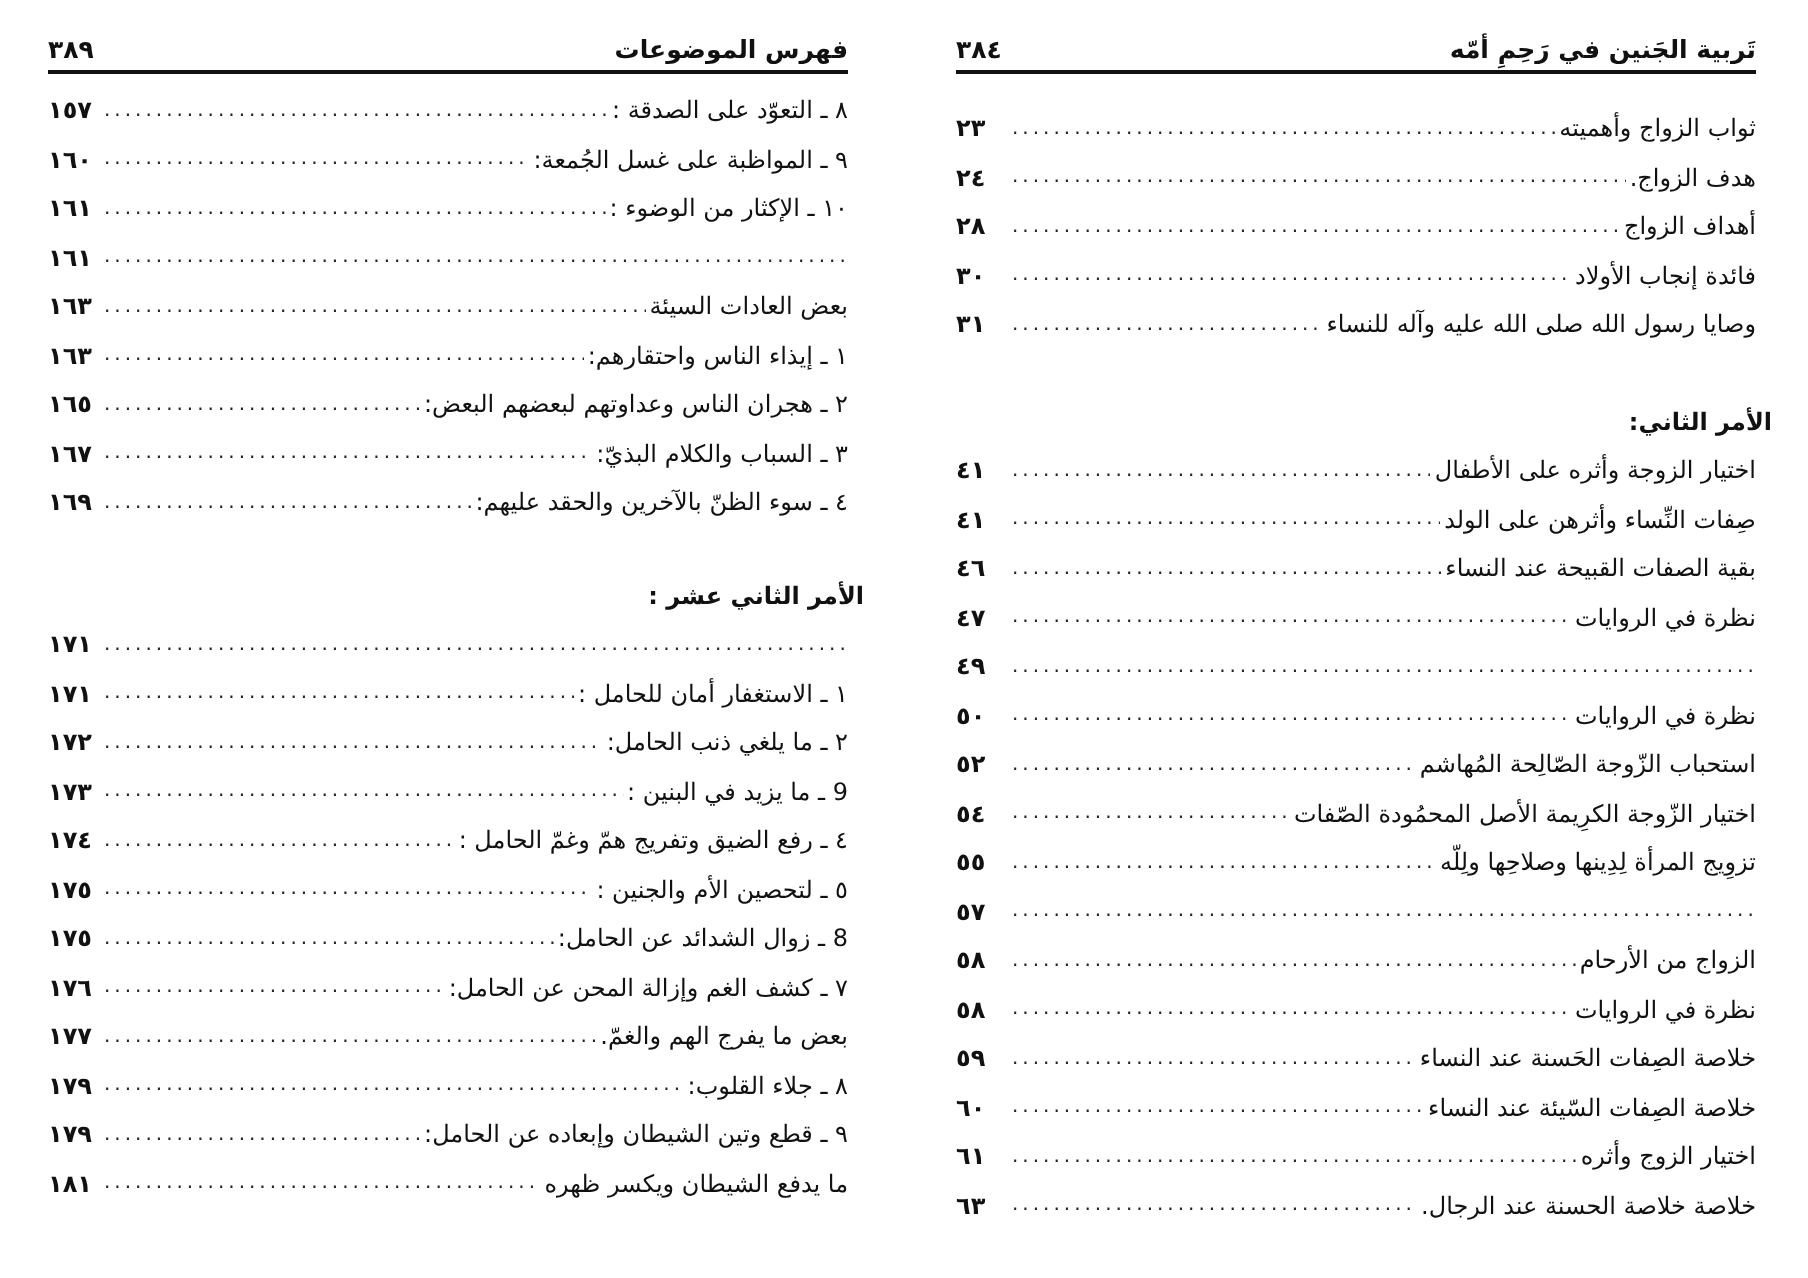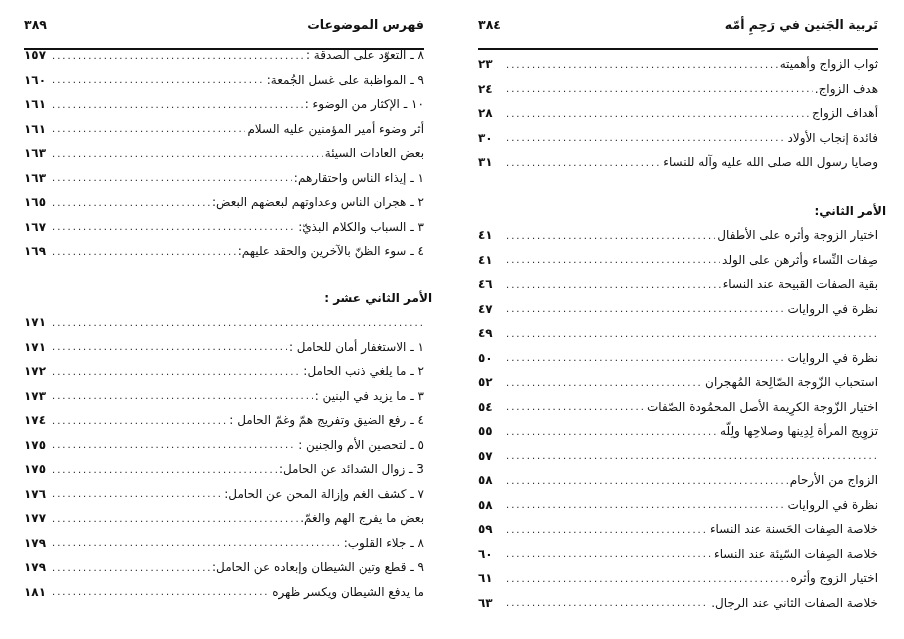--- a/index.html
+++ b/index.html
@@ -3,21 +3,21 @@
 <meta charset="utf-8">
 <style>
   html, body { margin:0; padding:0; background:#ffffff; }
   body { width:904px; height:639px; position:relative; overflow:hidden;
          font-family:"DejaVu Sans", sans-serif; color:#111; }
   .page { position:absolute; top:0; height:639px; }
   .page.left { left:0; width:452px; }
   .page.right { left:452px; width:452px; }
   .header { position:absolute; top:10px; height:22px; border-bottom:2px solid #111;
             display:flex; justify-content:space-between; align-items:flex-end;
-            font-size:12.5px; font-weight:bold; padding-bottom:16px; }
+            font-size:12.5px; font-weight:bold; padding-bottom:3px; }
   .left .header { left:24px; width:400px; }
   .right .header { left:26px; width:400px;gap:20px; }
   .hdr-num { direction:rtl; }
   .hdr-title { direction:rtl; }
   .rows { position:absolute; direction:rtl; font-size:12px; }
   .left .rows { left:24px; width:400px; top:43px; }
   .right .rows { left:26px; width:400px; top:52px; }
   .row { height:24.5px; display:flex; align-items:center; direction:rtl; }
   .row .t { white-space:nowrap; padding-left:2px; }
   .row .dots { flex:1; overflow:hidden; white-space:nowrap; direction:ltr; text-align:right;
@@ -47,21 +47,20 @@
         <span class="t">٩ ـ المواظبة على غسل الجُمعة:</span>
         <span class="dots"></span>
         <span class="n">١٦٠</span>
       </div>
     <div class="row">
         <span class="t">١٠ ـ الإكثار من الوضوء :</span>
         <span class="dots"></span>
         <span class="n">١٦١</span>
       </div>
     <div class="row">
-        <span class="t">أثر وضوء أمير المؤمنين عليه السلام</span>
         <span class="dots"></span>
         <span class="n">١٦١</span>
       </div>
     <div class="row">
         <span class="t">بعض العادات السيئة</span>
         <span class="dots"></span>
         <span class="n">١٦٣</span>
       </div>
     <div class="row">
         <span class="t">١ ـ إيذاء الناس واحتقارهم:</span>
@@ -95,36 +94,36 @@
         <span class="t">١ ـ الاستغفار أمان للحامل :</span>
         <span class="dots"></span>
         <span class="n">١٧١</span>
       </div>
     <div class="row">
         <span class="t">٢ ـ ما يلغي ذنب الحامل:</span>
         <span class="dots"></span>
         <span class="n">١٧٢</span>
       </div>
     <div class="row">
-        <span class="t">٣ ـ ما يزيد في البنين :</span>
+        <span class="t">9 ـ ما يزيد في البنين :</span>
         <span class="dots"></span>
         <span class="n">١٧٣</span>
       </div>
     <div class="row">
         <span class="t">٤ ـ رفع الضيق وتفريج همّ وغمّ الحامل :</span>
         <span class="dots"></span>
         <span class="n">١٧٤</span>
       </div>
     <div class="row">
         <span class="t">٥ ـ لتحصين الأم والجنين :</span>
         <span class="dots"></span>
         <span class="n">١٧٥</span>
       </div>
     <div class="row">
-        <span class="t">3 ـ زوال الشدائد عن الحامل:</span>
+        <span class="t">8 ـ زوال الشدائد عن الحامل:</span>
         <span class="dots"></span>
         <span class="n">١٧٥</span>
       </div>
     <div class="row">
         <span class="t">٧ ـ كشف الغم وإزالة المحن عن الحامل:</span>
         <span class="dots"></span>
         <span class="n">١٧٦</span>
       </div>
     <div class="row">
         <span class="t">بعض ما يفرج الهم والغمّ.</span>
@@ -207,21 +206,21 @@
     <div class="row">
         <span class="dots"></span>
         <span class="n">٤٩</span>
       </div>
     <div class="row">
         <span class="t">نظرة في الروايات</span>
         <span class="dots"></span>
         <span class="n">٥٠</span>
       </div>
     <div class="row">
-        <span class="t">استحباب الزّوجة الصّالِحة المُهجران</span>
+        <span class="t">استحباب الزّوجة الصّالِحة المُهاشم</span>
         <span class="dots"></span>
         <span class="n">٥٢</span>
       </div>
     <div class="row">
         <span class="t">اختيار الزّوجة الكرِيمة الأصل المحمُودة الصّفات</span>
         <span class="dots"></span>
         <span class="n">٥٤</span>
       </div>
     <div class="row">
         <span class="t">تزوِيج المرأة لِدِينها وصلاحِها ولِلّه</span>
@@ -251,18 +250,18 @@
         <span class="t">خلاصة الصِفات السّيئة عند النساء</span>
         <span class="dots"></span>
         <span class="n">٦٠</span>
       </div>
     <div class="row">
         <span class="t">اختيار الزوج وأثره</span>
         <span class="dots"></span>
         <span class="n">٦١</span>
       </div>
     <div class="row">
-        <span class="t">خلاصة الصفات الثاني عند الرجال.</span>
+        <span class="t">خلاصة خلاصة الحسنة عند الرجال.</span>
         <span class="dots"></span>
         <span class="n">٦٣</span>
       </div>
   </div>
 </div>
 
 </body></html>

